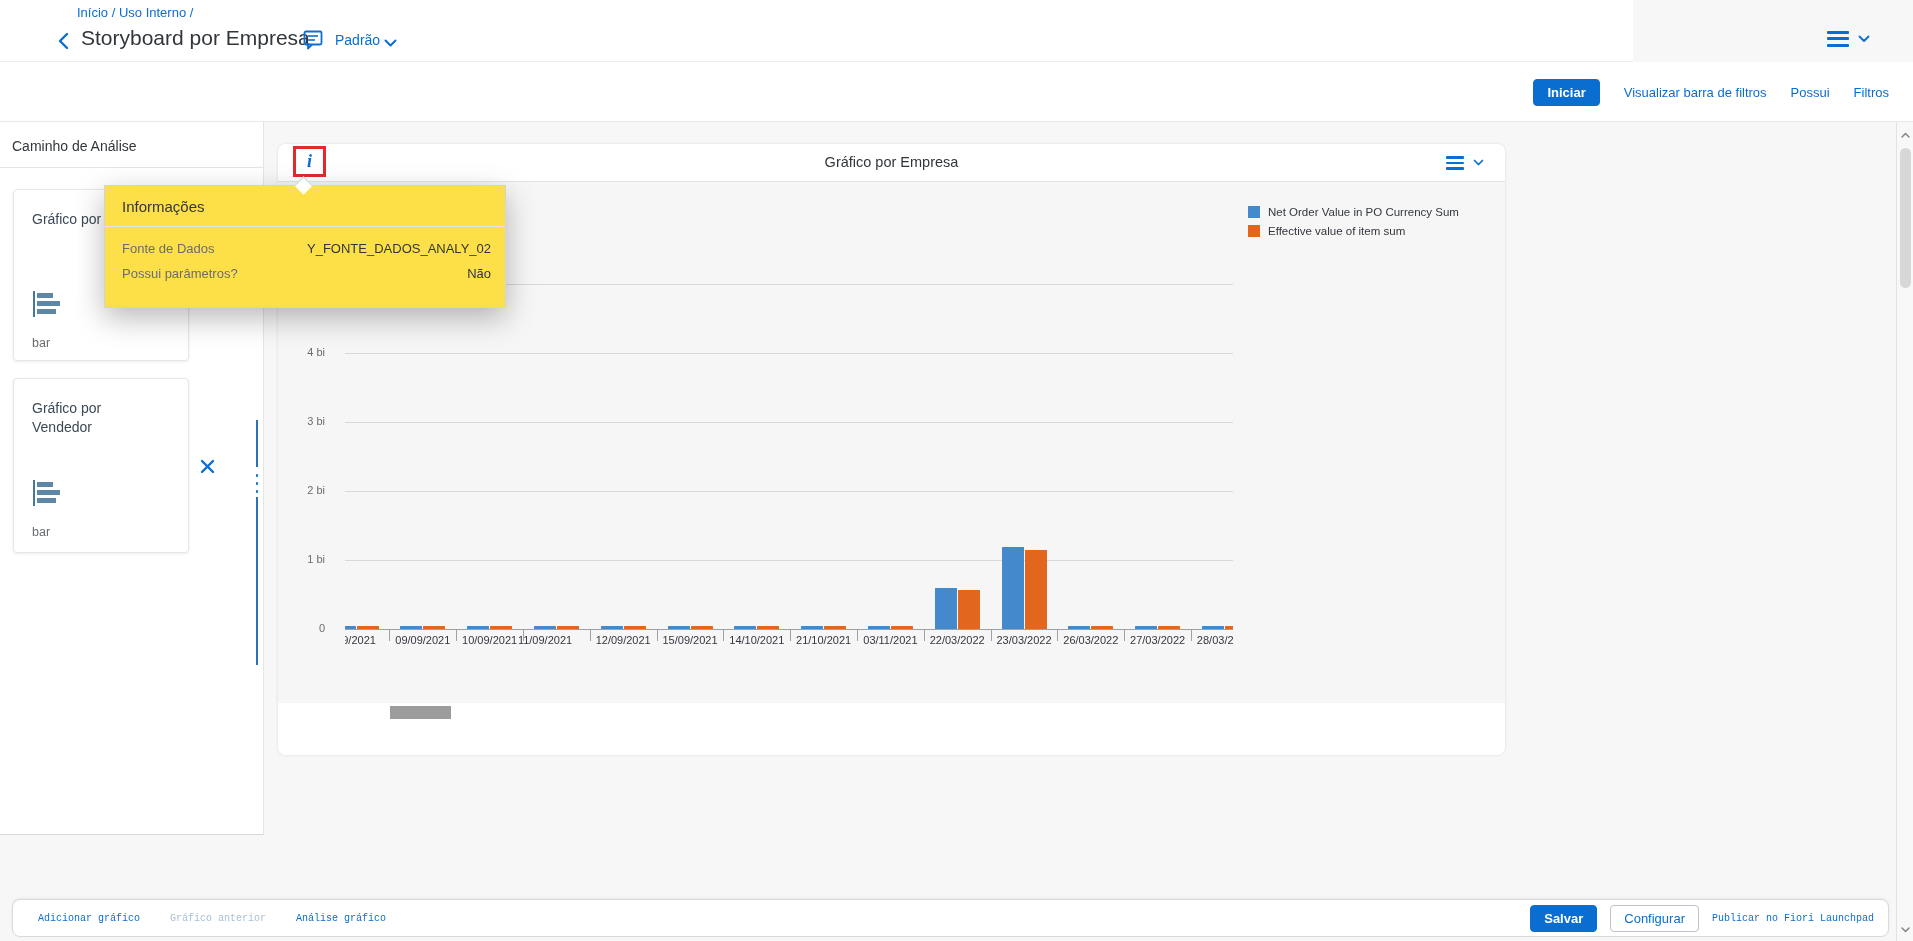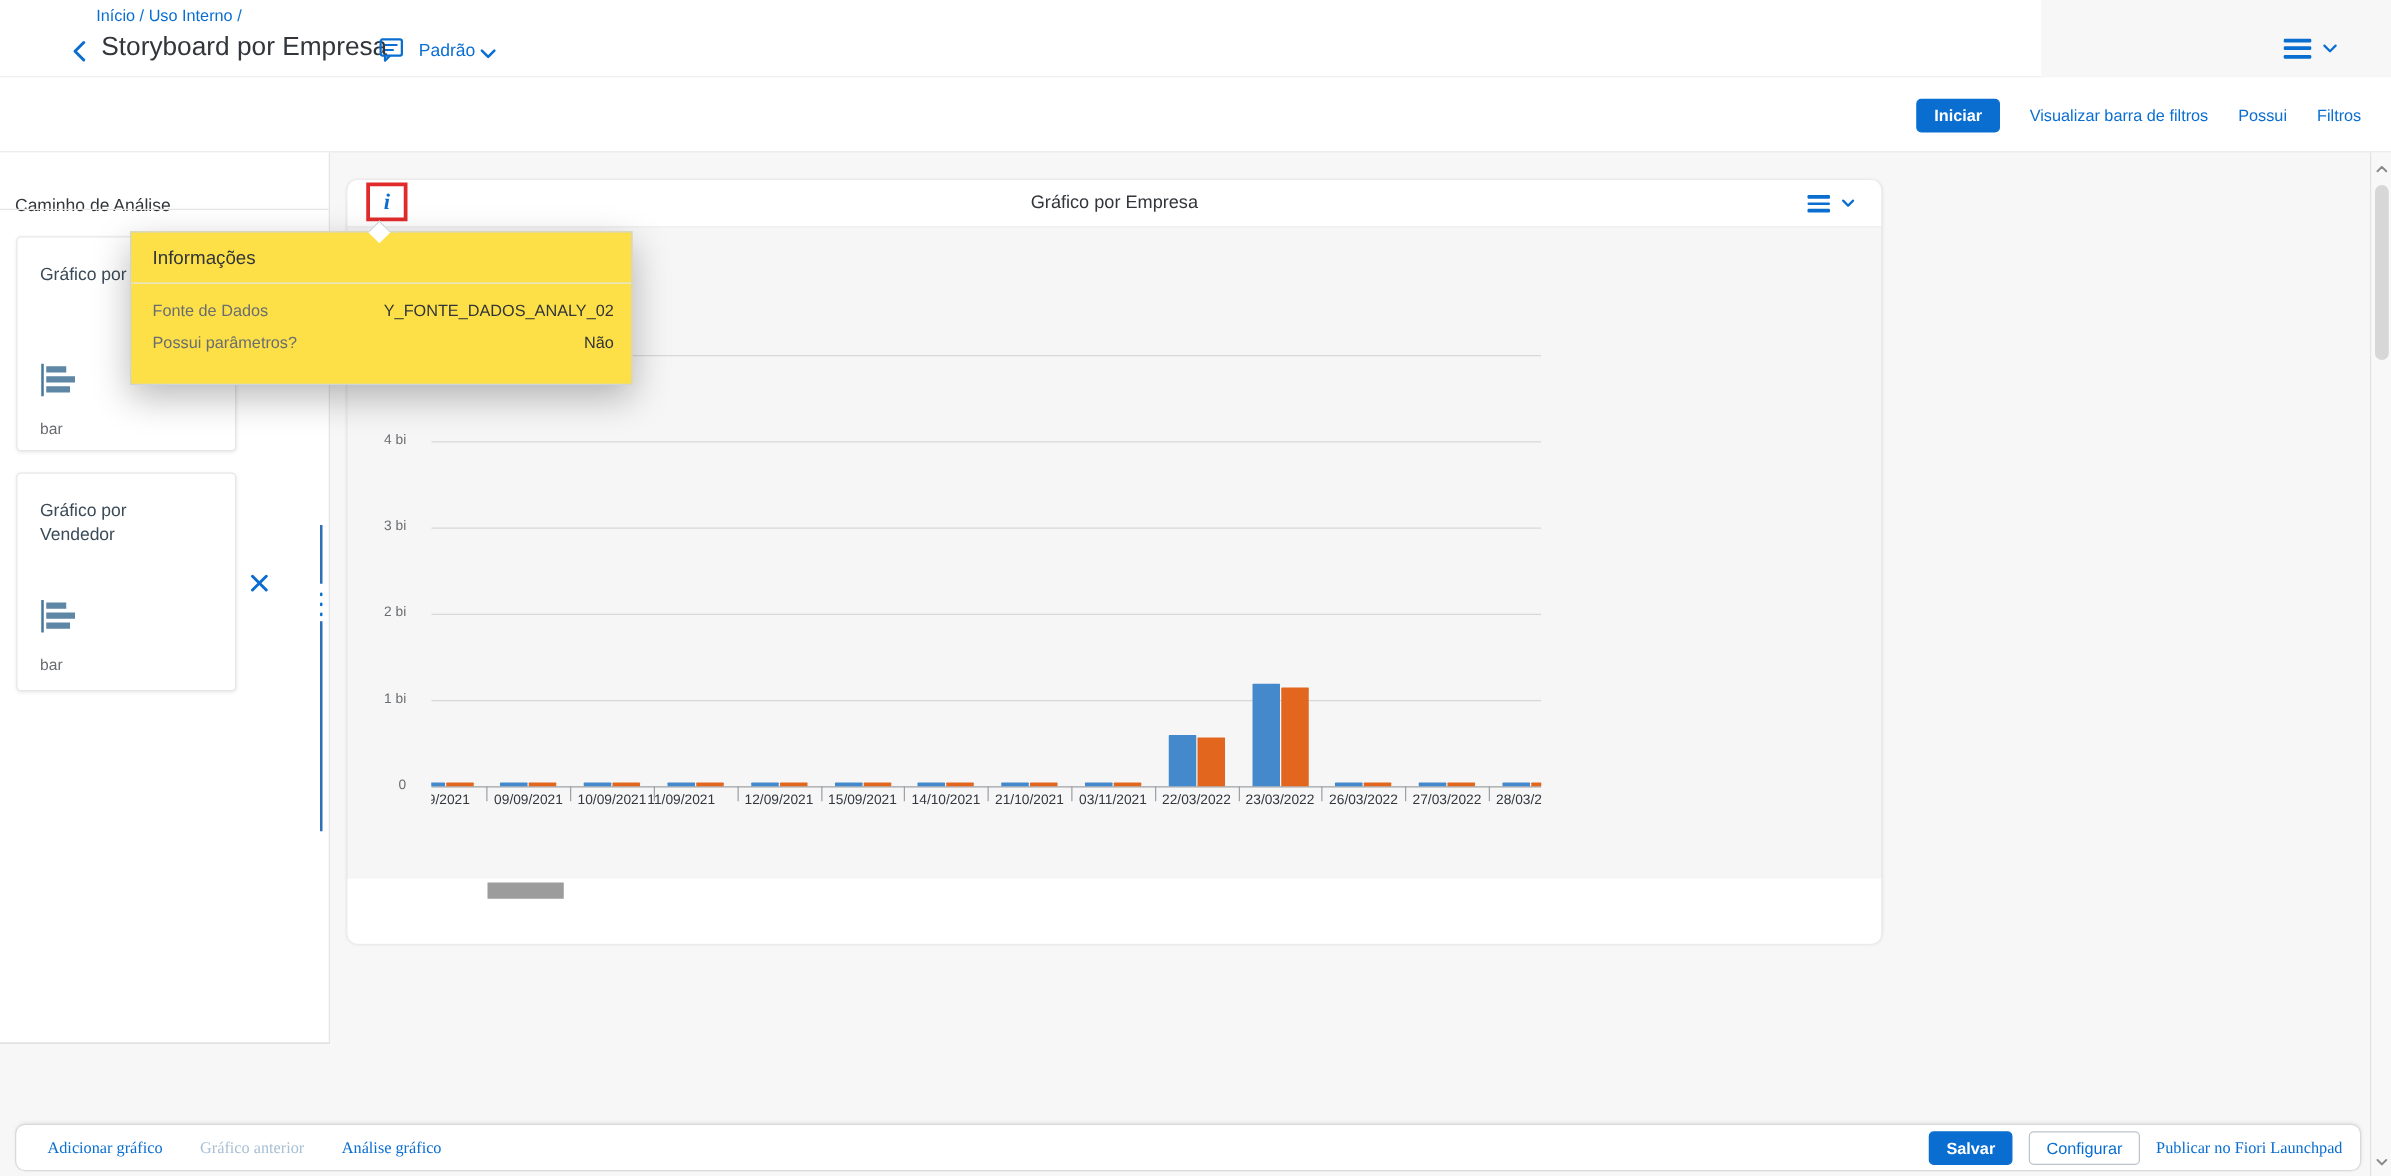--- a/index.html
+++ b/index.html
@@ -17,21 +17,21 @@
   .hamburger span { display:block; width:22px; height:3px; background:#0a6ed1; margin:3.5px 0; border-radius:1px; }
   .hamburger.small span { width:18px; height:2.5px; margin:3px 0; }
 
   .shell-sub { position:absolute; left:0; top:62px; width:1913px; height:60px; background:#ffffff; border-bottom:1px solid #e8e8e8; }
   .subtoolbar { position:absolute; right:24px; top:0; height:60px; display:flex; align-items:center; gap:24px; }
   .btn-primary { background:#0a6ed1; color:#fff; font-size:13px; font-weight:bold; border:1px solid #0a6ed1; border-radius:4px; height:27px; padding:0 13px; cursor:pointer; font-family:inherit; }
   .toolbar-link { font-size:13px; color:#0a6ed1; cursor:pointer; background:none; border:none; font-family:inherit; }
 
   
   .sidebar { position:absolute; left:0; top:122px; width:264px; height:713px; background:#ffffff; border-right:1px solid #e5e5e5; border-bottom:1px solid #d8d8d8; }
-  .sidebar-title { position:absolute; left:12px; top:34px; font-size:14px; color:#32363a; }
+  .sidebar-title { position:absolute; left:12px; top:16px; font-size:14px; color:#32363a; }
   .sidebar-title-divider { position:absolute; left:0; top:45px; width:100%; height:1px; background:#e5e5e5; }
   .an-card { position:absolute; left:13px; width:176px; background:#fff; border:1px solid #e7e7e7; border-radius:4px; box-shadow:0 1px 3px rgba(0,0,0,0.08); cursor:pointer; }
   .an-card.c1 { top:67px; height:172px; }
   .an-card.c2 { top:256px; height:175px; }
   .an-card .ttl { position:absolute; left:18px; top:20px; width:130px; font-size:14px; line-height:19px; color:#3a4a57; }
   .an-card .chart-ic { position:absolute; left:18px; top:100px; }
   .an-card .subt { position:absolute; left:18px; top:146px; font-size:12.5px; color:#6a6d70; }
   .card-close { position:absolute; left:199px; top:336px; width:17px; height:17px; cursor:pointer; }
 
   
@@ -71,21 +71,21 @@
   .popup-title { position:absolute; left:17px; top:12px; font-size:15px; color:#32363a; }
   .popup-divider { position:absolute; left:0; top:40px; width:100%; height:1px; background:#e5e5e5; }
   .popup-row { position:absolute; left:17px; right:14px; display:flex; justify-content:space-between; }
   .popup-row.r0 { top:55px; } .popup-row.r1 { top:80px; }
   .popup-label { font-size:13px; color:#6a6d70; }
   .popup-value { font-size:13px; color:#32363a; }
 
   
   .footer { position:absolute; left:12px; top:899px; width:1877px; height:38px; background:#fff; border:1px solid #d9d9d9; border-radius:8px; box-shadow:0 -1px 3px rgba(0,0,0,0.06); display:flex; align-items:center; }
   .footer-left { display:flex; align-items:center; gap:30px; margin-left:25px; flex:1; }
-  .footer-link { font-size:13px; color:#0a6ed1; cursor:pointer; background:none; border:none; font-family:Liberation Serif, serif; }
+  .footer-link { font-size:10px; color:#0a6ed1; cursor:pointer; background:none; border:none; font-family:Liberation Mono, monospace; }
   .footer-link.disabled { color:#a9c0d4; cursor:default; }
   .footer-right { display:flex; align-items:center; gap:13px; margin-right:14px; }
   .btn-outline { background:#fff; color:#0a6ed1; font-size:13px; border:1px solid #bcc3ca; border-radius:4px; height:27px; padding:0 13px; cursor:pointer; font-family:inherit; }
 
   
   .vscroll { position:absolute; left:1896px; top:122px; width:17px; height:819px; background:#f8f8f8; border-left:1px solid #e2e2e2; }
   .vscroll .arr { position:absolute; left:3px; width:11px; height:11px; cursor:pointer; }
   .vscroll .arr.up { top:8px; }
   .vscroll .arr.dn { bottom:6px; }
   .vscroll-thumb { position:absolute; left:3px; top:26px; width:11px; height:140px; background:#d7d7d7; border-radius:6px; cursor:pointer; }
@@ -267,20 +267,30 @@
         <div class="xlabel" style="left: 700.8px;">26/03/2022</div>
         <div class="tickmark" style="left: 846px;"></div>
         <div class="bar" style="left: 790.1px; top: 444px; width: 22px; height: 3px; background: rgb(68, 137, 203);"></div>
         <div class="bar" style="left: 813.1px; top: 444px; width: 22px; height: 3px; background: rgb(226, 102, 29);"></div>
         <div class="xlabel" style="left: 767.6px;">27/03/2022</div>
         <div class="bar" style="left: 856.9px; top: 444px; width: 22px; height: 3px; background: rgb(68, 137, 203);"></div>
         <div class="bar" style="left: 879.9px; top: 444px; width: 22px; height: 3px; background: rgb(226, 102, 29);"></div>
         <div class="xlabel" style="left: 834.4px;">28/03/2022</div>
       </div>
 
+    <div class="legend">
+      <div class="legend-item">
+        <div class="legend-swatch" style="background: rgb(68, 137, 203);"></div>
+        <div class="legend-label">Net Order Value in PO Currency Sum</div>
+      </div>
+      <div class="legend-item">
+        <div class="legend-swatch" style="background: rgb(226, 102, 29);"></div>
+        <div class="legend-label">Effective value of item sum</div>
+      </div>
+    </div>
 
     <div class="panel-bottom"></div>
     <div class="hscroll-thumb"></div>
   </div>
 
   <div class="popup">
     <div class="popup-arrow"></div>
     <div class="popup-title">Informações</div>
     <div class="popup-divider"></div>
     <div class="popup-row r0">

